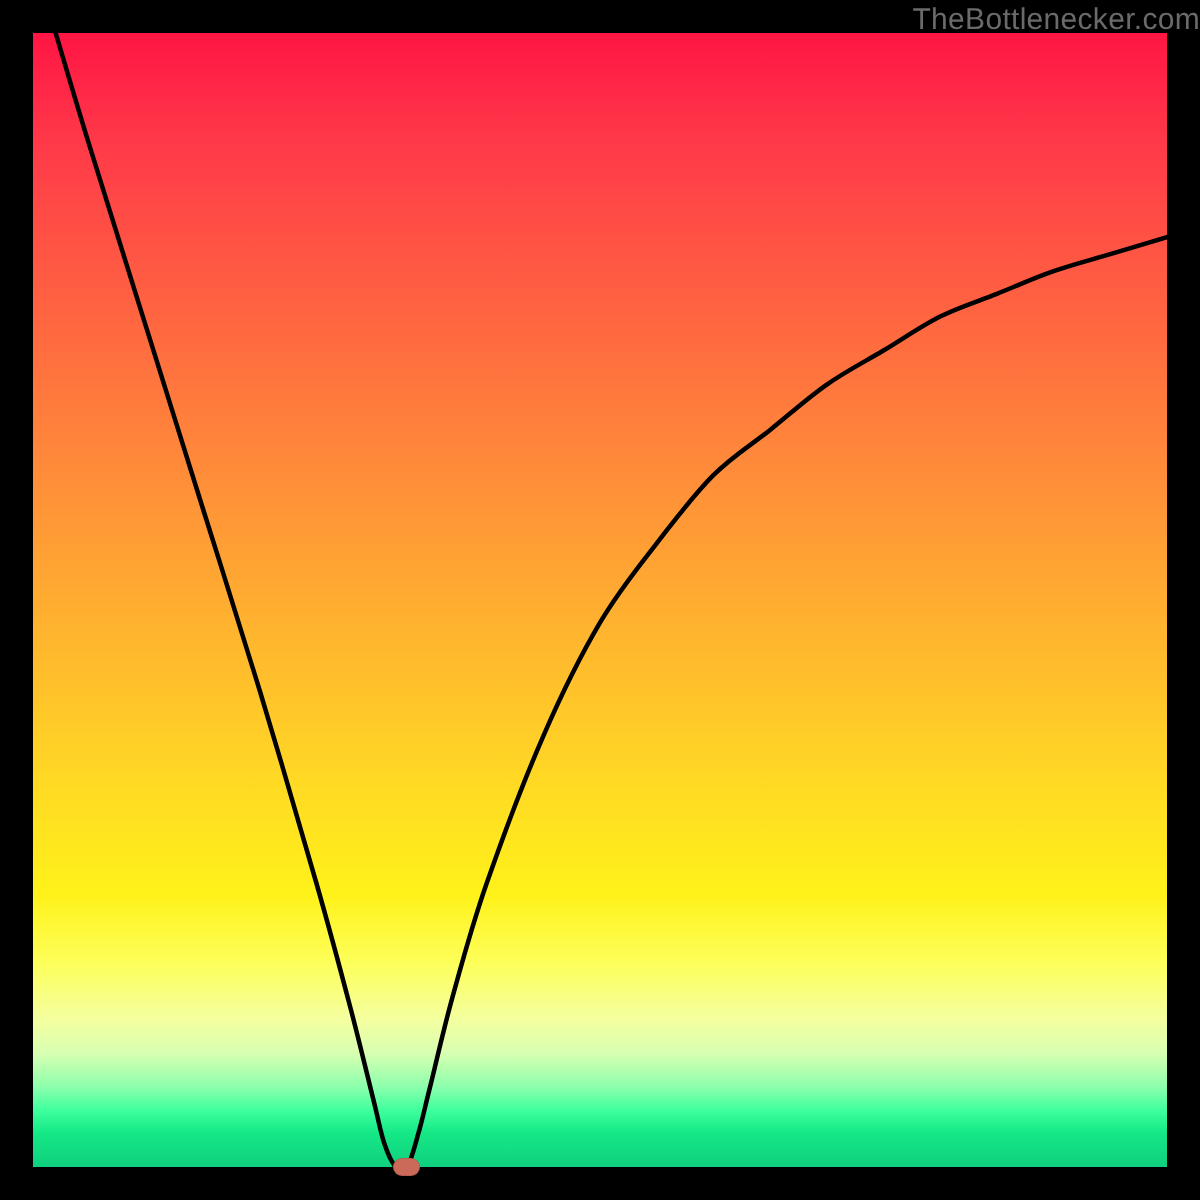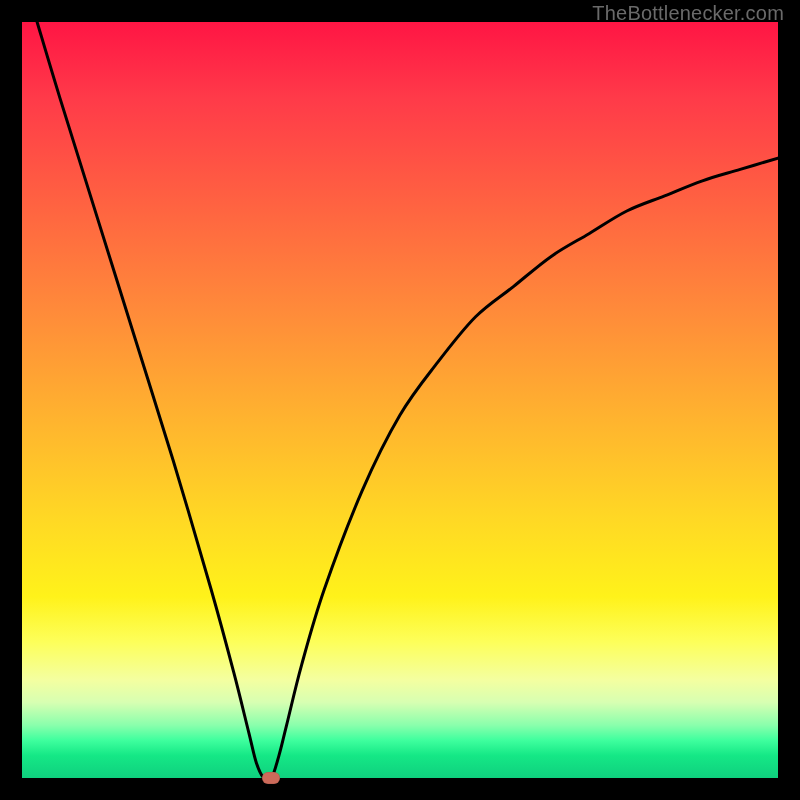--- a/index.html
+++ b/index.html
@@ -37,21 +37,21 @@
       #d7ffb2 90%,
       #8affac 93%,
       #3fff9e 95%,
       #15e886 97%,
       #0fd07e 100%
     );
   }
   .watermark {
     position: absolute;
     top: 2px;
-    right: 16px;
+    right: 0;
     color: #6a6a6a;
     font-size: 20px;
     letter-spacing: 0.2px;
     font-weight: 400;
     user-select: none;
   }
   svg.curve {
     position: absolute;
     left: 0;
     top: 0;

